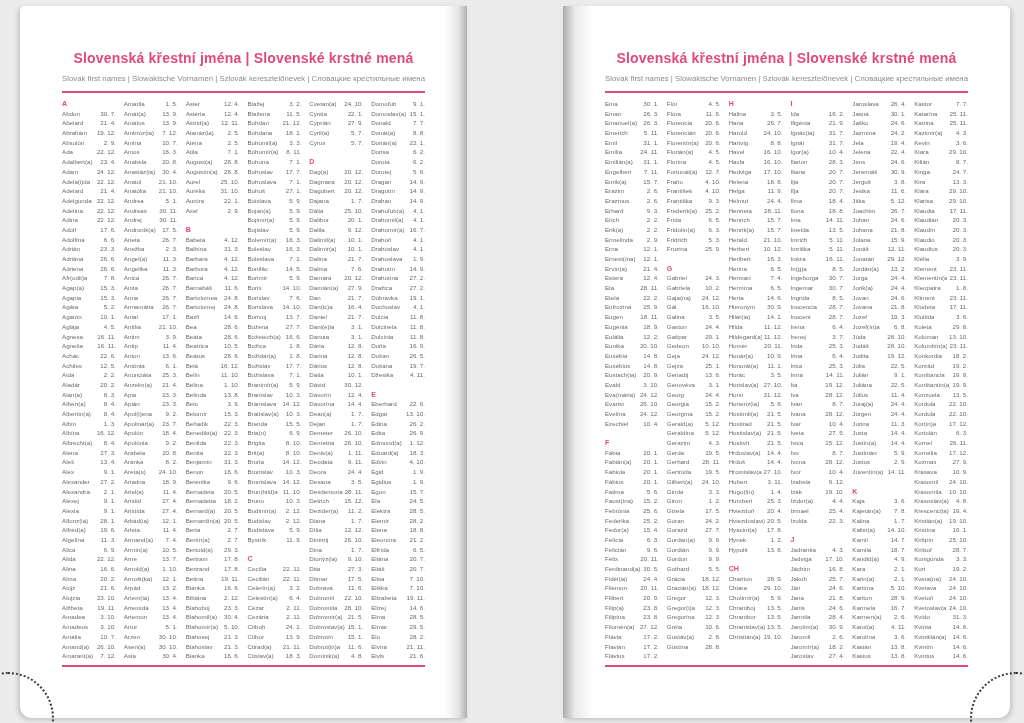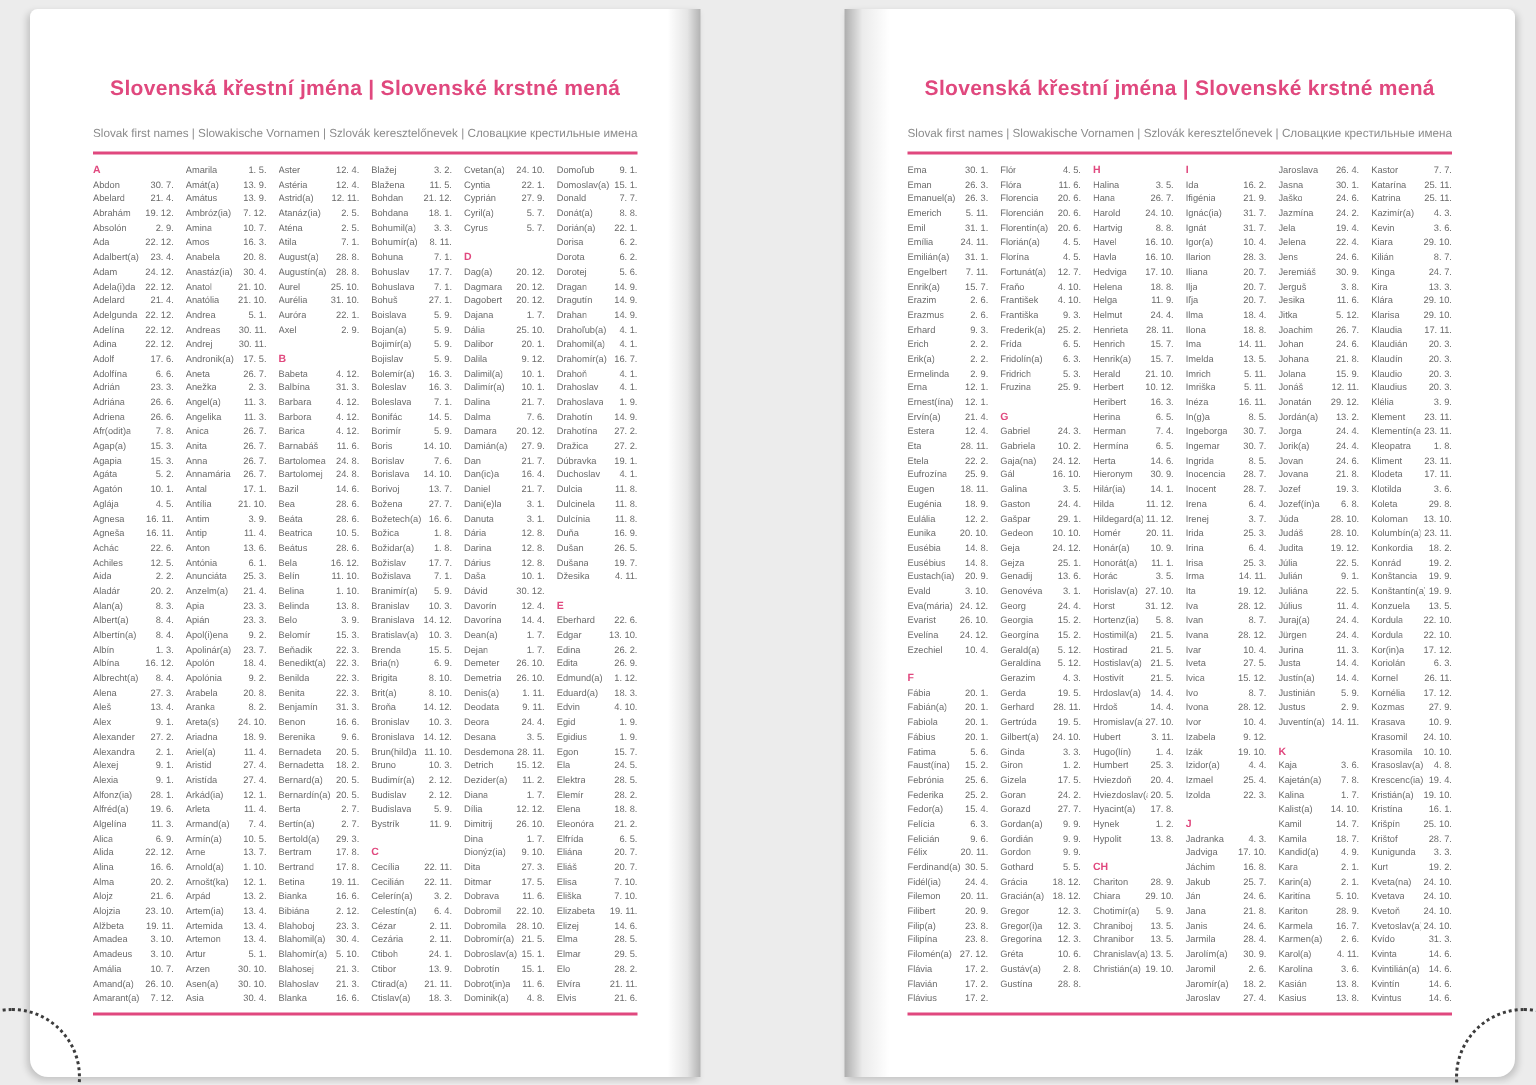--- a/index.html
+++ b/index.html
@@ -27,21 +27,21 @@
     background:linear-gradient(to right,rgba(0,0,0,.32),rgba(0,0,0,.08) 40%,rgba(0,0,0,0));
     pointer-events:none;
   }
   .seam{width:4px;height:100%;background:linear-gradient(to right,#5a5a5a,#2e2e2e 50%,#777);}
   .page-title{
     color:var(--accent);font-weight:bold;font-size:14px;line-height:16px;
     text-align:center;letter-spacing:.2px;white-space:nowrap;
   }
   .page-subtitle{
     color:var(--sub);font-size:7.8px;line-height:10px;text-align:center;
-    margin-top:18px;white-space:nowrap;
+    margin-top:8px;white-space:nowrap;
   }
   .rule{height:2px;background:var(--accent);margin-top:7px;}
   .rule.bottom{margin-top:4px;}
   .names-grid{display:flex;gap:8px;margin-top:6px;}
   .col{flex:1;min-width:0;}
   .row{
     display:flex;justify-content:space-between;gap:2px;
     height:9.7px;font-size:6.2px;line-height:9.7px;color:var(--txt);
   }
   .row .n{white-space:nowrap;overflow:hidden;}

